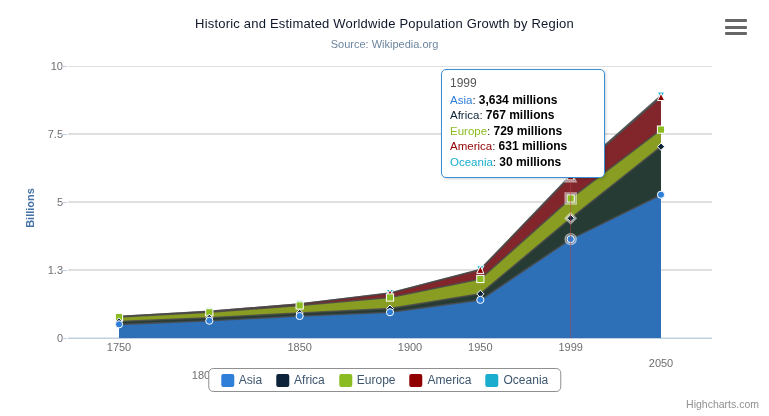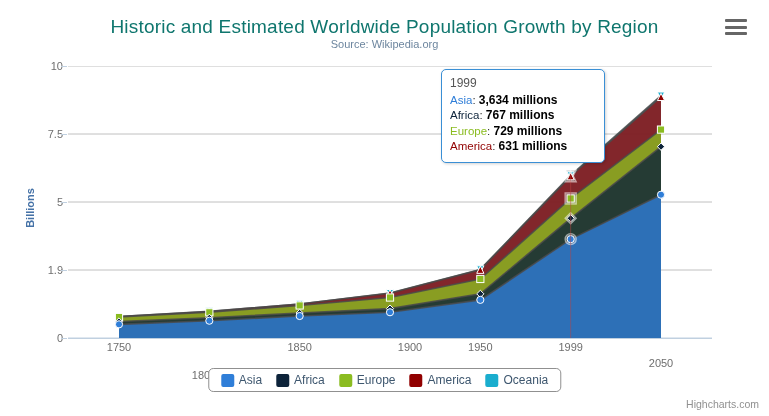--- a/index.html
+++ b/index.html
@@ -8,22 +8,22 @@
     background:#ffffff;
     font-family:"Liberation Sans", sans-serif;
     overflow:hidden;
     position:relative;
   }
   #chart-root { position:absolute; inset:0; }
 
   .chart-title {
     position:absolute; left:0; right:0; top:16px;
     text-align:center;
-    font-size:19px;
-    color:#0f766e;
+    font-size:13px;
+    color:#0f172a;
     letter-spacing:0.2px;
   }
   .chart-subtitle {
     position:absolute; left:0; right:0; top:38px;
     text-align:center;
     font-size:11px;
     color:#6D869F;
   }
 
   
@@ -132,21 +132,21 @@
     <span></span>
     <span></span>
     <span></span>
   </div>
 
   <div class="axis-title-billions">Billions</div>
 
   <div id="y-axis-group">
       <div class="y-label" style="top: 338px;">0</div>
       <div class="y-tick" style="top: 338px;"></div>
-      <div class="y-label" style="top: 270px;">1.9</div>
+      <div class="y-label" style="top: 270px;">1.3</div>
       <div class="y-tick" style="top: 270px;"></div>
       <div class="y-label" style="top: 202px;">5</div>
       <div class="y-tick" style="top: 202px;"></div>
       <div class="y-label" style="top: 134px;">7.5</div>
       <div class="y-tick" style="top: 134px;"></div>
       <div class="y-label" style="top: 66px;">10</div>
       <div class="y-tick" style="top: 66px;"></div>
     </div>
   <div class="x-axis-line"></div>
   <div id="x-axis-group">
@@ -220,20 +220,21 @@
       </svg>
   </div>
 
   <div class="tooltip">
     <div class="tt-head">1999</div>
     <div id="tooltip-rows">
         <div class="tt-row"><span class="tt-name" style="color: rgb(47, 126, 216);">Asia</span><span>: </span><span class="tt-val">3,634 millions</span></div>
         <div class="tt-row"><span class="tt-name" style="color: rgb(13, 35, 58);">Africa</span><span>: </span><span class="tt-val">767 millions</span></div>
         <div class="tt-row"><span class="tt-name" style="color: rgb(139, 188, 33);">Europe</span><span>: </span><span class="tt-val">729 millions</span></div>
         <div class="tt-row"><span class="tt-name" style="color: rgb(145, 0, 0);">America</span><span>: </span><span class="tt-val">631 millions</span></div>
+        <div class="tt-row"><span class="tt-name" style="color: rgb(26, 173, 206);">Oceania</span><span>: </span><span class="tt-val">30 millions</span></div>
       </div>
   </div>
 
   <div class="legend">
     <div id="legend-items" style="display:flex;align-items:center;gap:14px;">
         <div class="legend-item">
           <span class="legend-swatch" style="background: rgb(47, 126, 216);"></span>
           <span class="legend-text">Asia</span>
         </div>
         <div class="legend-item">

